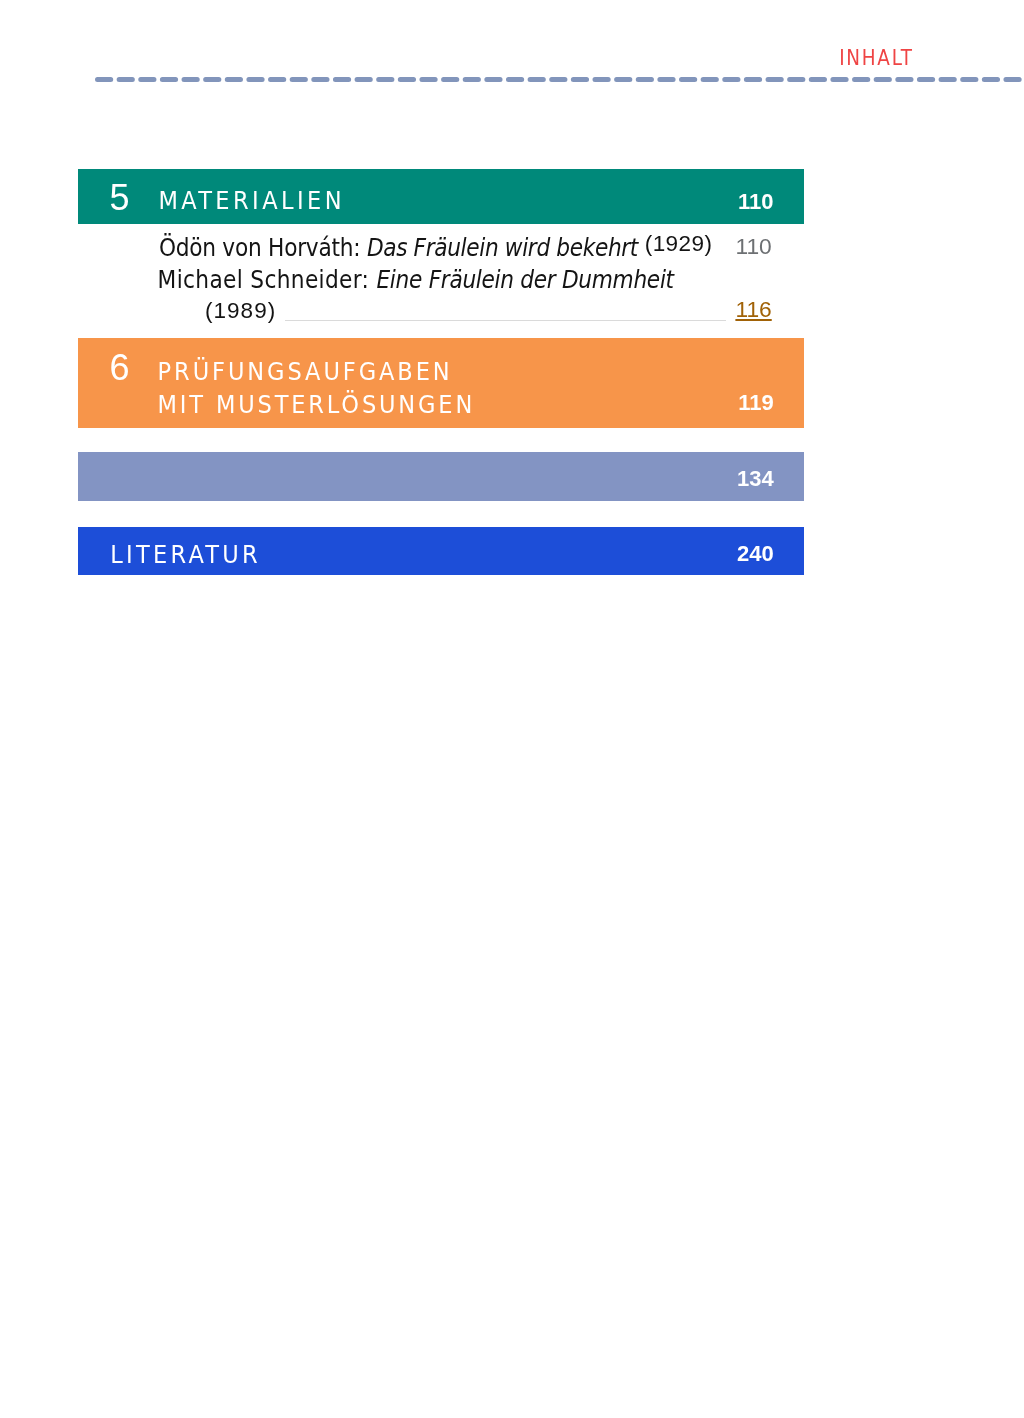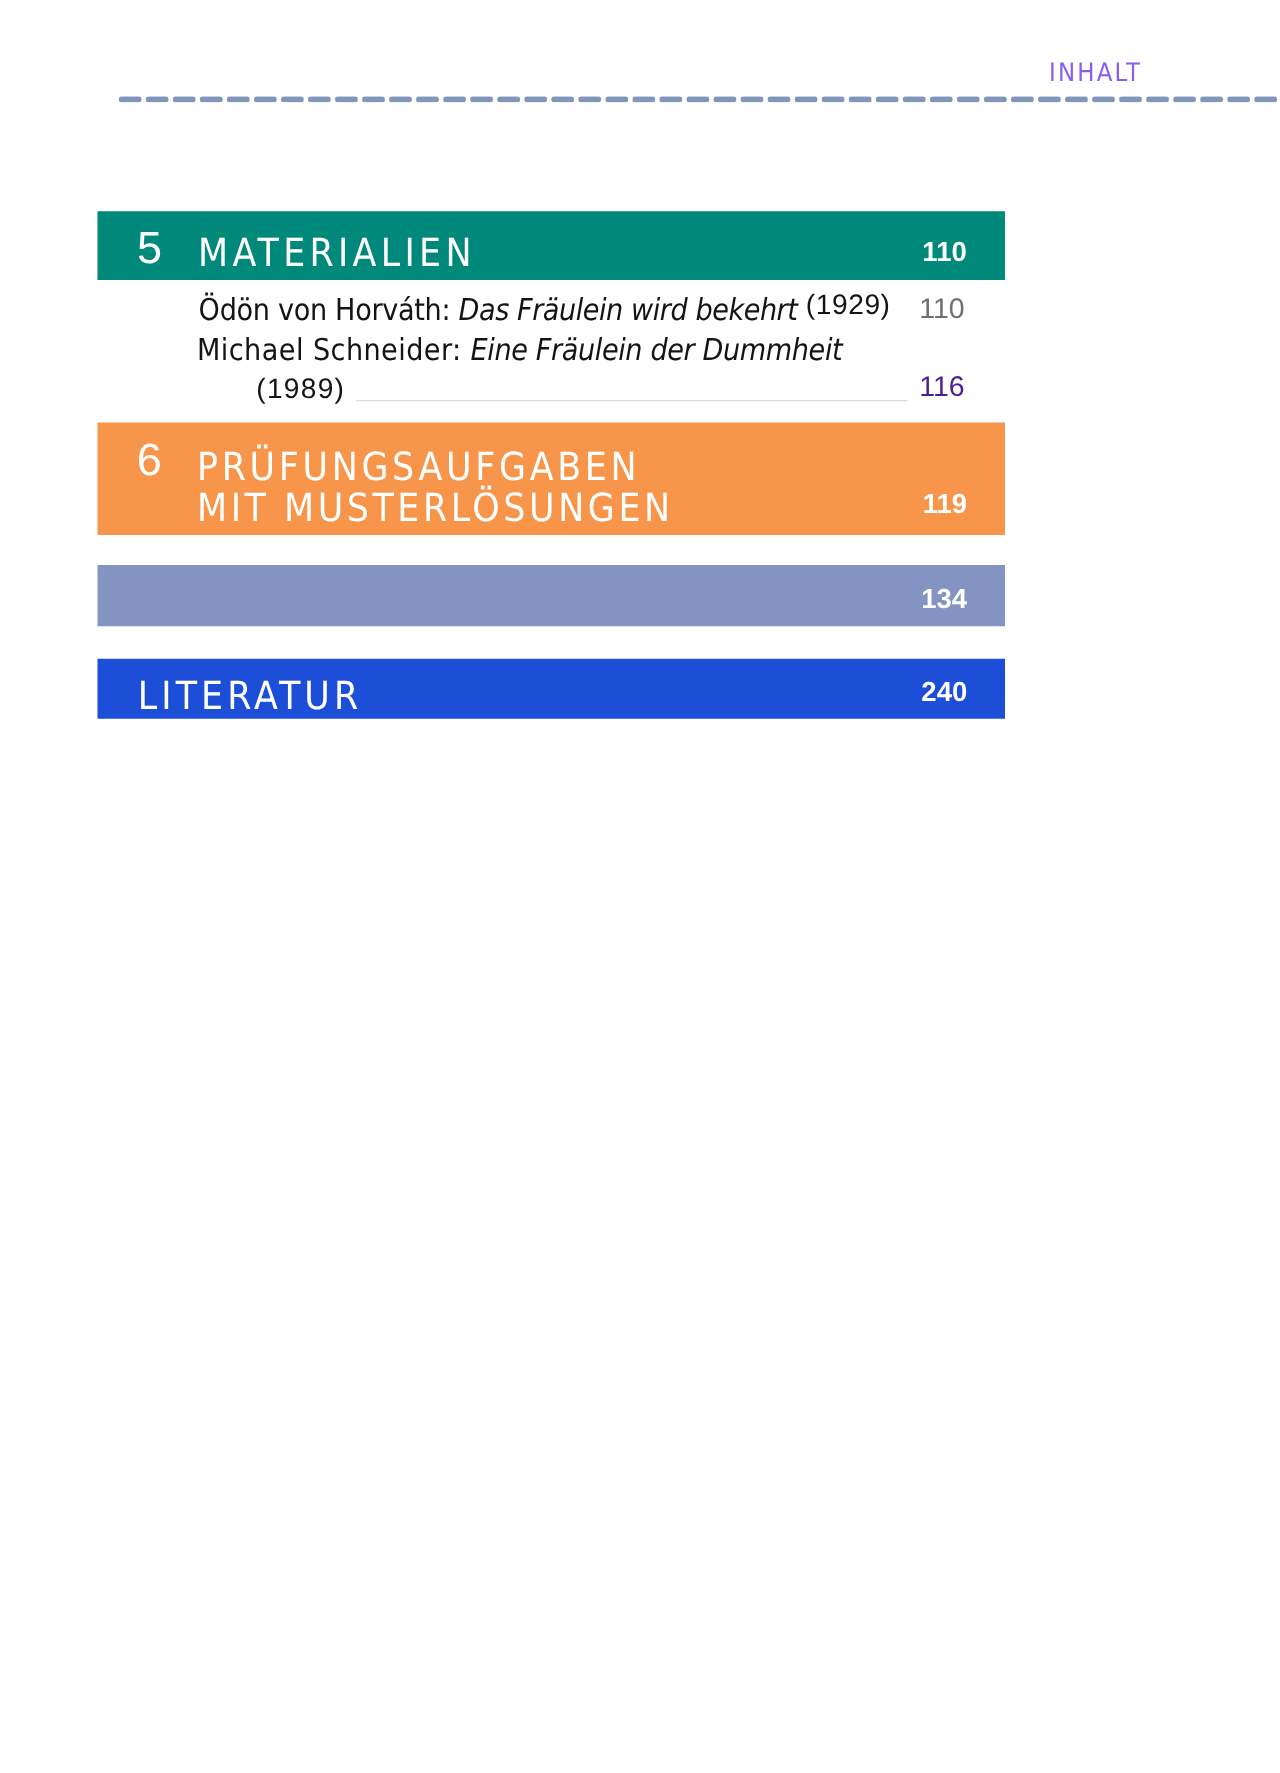--- a/index.html
+++ b/index.html
@@ -11,21 +11,21 @@
   
   .hdr-label{position:absolute;left:839.2px;top:47.9px;color:#7482a4;font-stretch:condensed;
              font-size:20.4px;letter-spacing:1.75px;line-height:1;white-space:nowrap;}
   .rule{position:absolute;left:94.9px;top:76.9px;width:940px;height:5px;overflow:hidden;}
   .rule svg{display:block;}
 
   
   .bar{position:absolute;left:78px;width:726px;box-sizing:border-box;}
   .bar .num{position:absolute;color:#ffffff;line-height:1;font-size:36px;
              font-family:"Liberation Sans",sans-serif;}
-  .bar .ttl{position:absolute;color:#ffffff;font-stretch:condensed;font-size:31px;
+  .bar .ttl{position:absolute;color:#ffffff;font-stretch:condensed;font-size:25px;
             line-height:1;white-space:nowrap;}
   .bar .pg {position:absolute;color:#ffffff;font-weight:bold;text-align:right;
              font-family:"Liberation Sans",sans-serif;
              font-size:22px;line-height:1;white-space:nowrap;}
 
   #bar-5{top:169px;height:55px;background:#00897a;}
   #bar-5 .num{left:31.6px;top:10.6px;}
   #bar-5 .ttl{left:80.4px;top:19.4px;letter-spacing:3.45px;}
   #bar-5 .pg {left:600px;width:95.4px;top:22.2px;}
 
@@ -64,40 +64,40 @@
   #pg-110{left:735.4px;top:235.2px;}
   #pg-116{left:735.4px;top:298.4px;}
   .leader{position:absolute;height:1.2px;background:#dadada;}
   #leader-116{left:285.3px;top:319.8px;width:440.3px;}
 </style>
 </head>
 <body>
 
 <div class="page">
 
-  <div class="hdr-label" style="color: #8b5cf6;">INHALT</div>
+  <div class="hdr-label" style="color: #ef4444;">INHALT</div>
   <div class="rule">
     <svg width="940" height="5" viewBox="0 0 940 5">
       <line x1="2.5" y1="2.5" x2="937.5" y2="2.5" stroke="#8295bb" stroke-width="5" stroke-dasharray="13.2 8.43" stroke-linecap="round"></line>
     </svg>
   </div>
 
   <div class="bar" id="bar-5" style="background-color: rgb(0, 137, 122);">
     <span class="num">5</span>
     <span class="ttl">MATERIALIEN</span>
     <span class="pg">110</span>
   </div>
 
   <div class="sub" id="sub-1"><span class="au">Ödön von Horváth: </span><i class="wk">Das Fräulein wird bekehrt</i><span class="yr"> (1929)</span></div>
   <div class="subpg" id="pg-110" style="color: rgb(109, 112, 115);">110</div>
 
   <div class="sub" id="sub-2"><span class="au">Michael Schneider: </span><i class="wk">Eine Fräulein der Dummheit</i></div>
   <div class="sub" id="sub-2b">(1989)</div>
   <div class="leader" id="leader-116" style="background-color: rgb(218, 218, 218);"></div>
-  <div class="subpg" id="pg-116" style="color: #4c1d95;">116</div>
+  <div class="subpg" id="pg-116" style="color: #a16207; text-decoration: underline;">116</div>
 
   <div class="bar" id="bar-6" style="background-color: rgb(247, 149, 74);">
     <span class="num">6</span>
     <span class="ttl l2">MIT MUSTERLÖSUNGEN</span>
     <span class="ttl l1">PRÜFUNGSAUFGABEN</span>
     <span class="pg">119</span>
   </div>
 
   <div class="bar plain" id="bar-lern" style="background-color: rgb(131, 148, 195);">
     <span class="pg">134</span>

